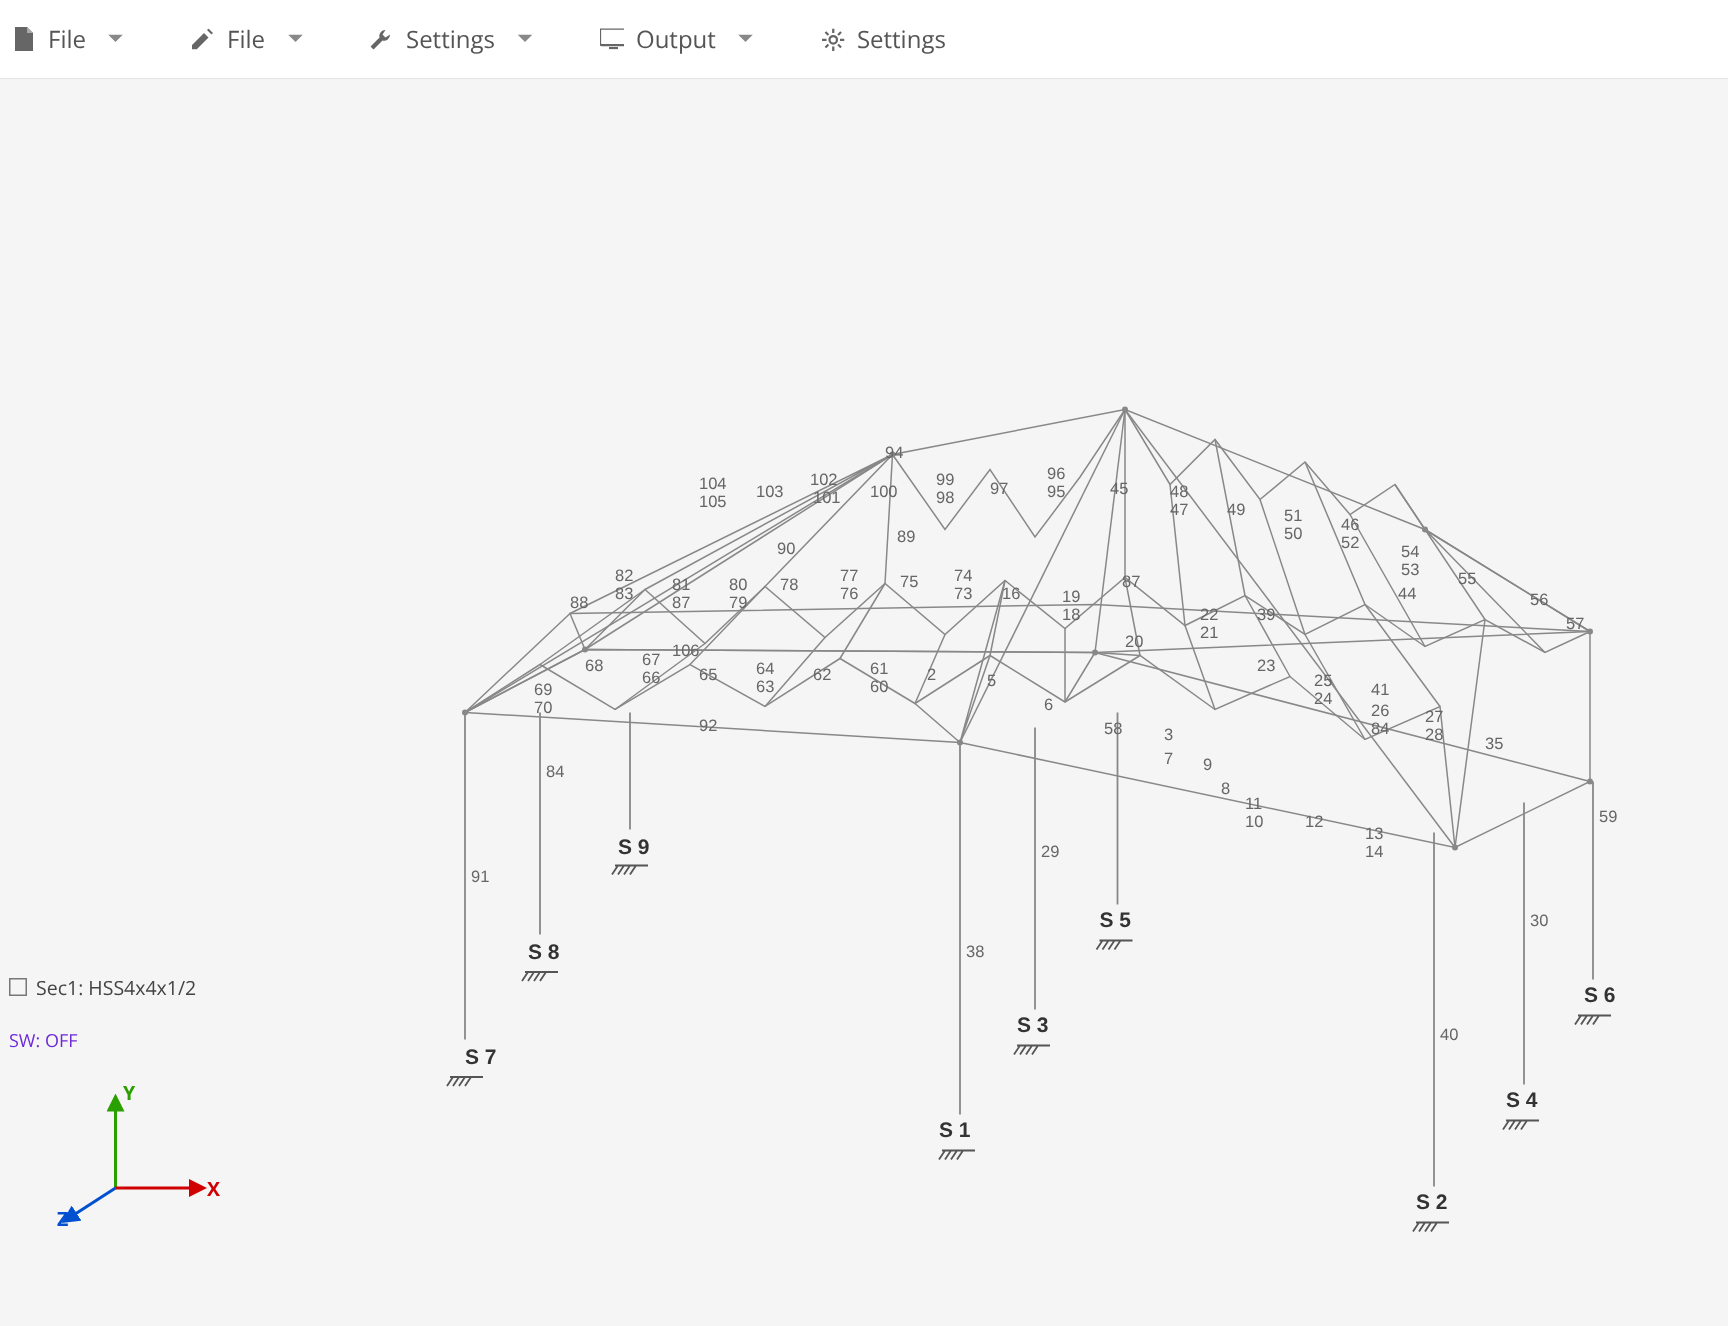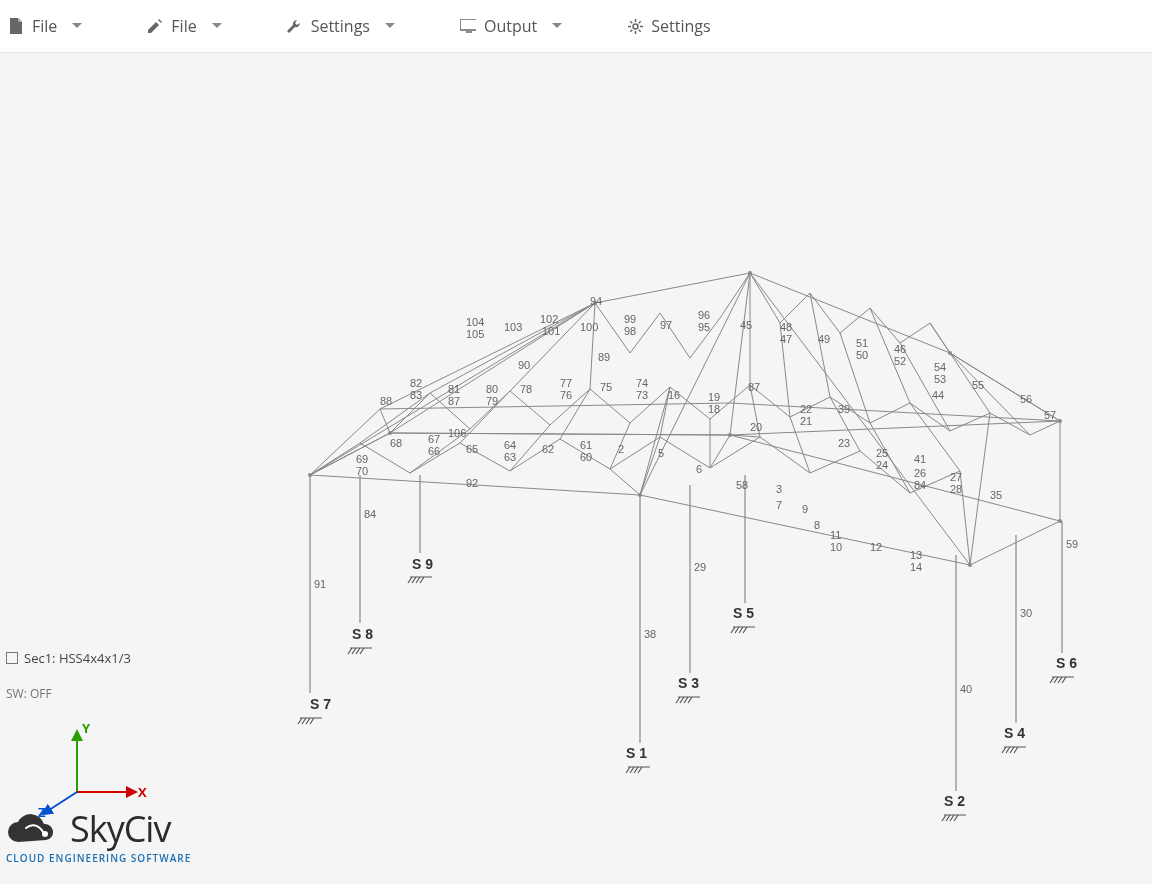--- a/index.html
+++ b/index.html
@@ -1,23 +1,23 @@
 <!DOCTYPE html>
 <html><head>
 <meta charset="utf-8">
 <style>
   html,body{margin:0;padding:0;width:1152px;height:884px;font-family:"Segoe UI","Open Sans",Arial,sans-serif;background:#f5f5f5;color:#555;overflow:hidden}
-  .menubar{display:flex;align-items:center;height:52px;background:#fff;border-bottom:1px solid #e5e5e5;padding:0 8px;gap:62px}
+  .menubar{display:flex;align-items:center;height:52px;background:#fff;border-bottom:1px solid #e5e5e5;padding:0 8px;gap:42px}
   .menu-item{display:flex;align-items:center;gap:8px;cursor:pointer;font-size:16px;color:#555}
   .menu-item .caret{margin-left:4px}
   .icon{display:inline-flex;align-items:center;justify-content:center;width:16px;height:16px;color:#666}
   .viewport{position:relative;width:1152px;height:832px;background:#f5f5f5}
   .section-label{position:absolute;left:6px;top:596px;font-size:13px;color:#444}
   .section-label .sq{display:inline-block;width:10px;height:10px;border:1px solid #777;margin-right:6px;vertical-align:-1px}
-  .sw-label{position:absolute;left:6px;top:632px;font-size:12px;color:#737373}
+  .sw-label{position:absolute;left:6px;top:632px;font-size:12px;color:#6d28d9}
   .axis{position:absolute;left:32px;top:664px}
   .axis-lbl{font-weight:bold;font-size:13px}
   .logo{position:absolute;left:6px;bottom:20px}
   .logo .brand{font-size:36px;font-weight:500;color:#2b2b2b;letter-spacing:-1px}
   .logo .tag{font-size:10px;letter-spacing:1px;color:#1a6fb3;font-weight:600;margin-top:-4px}
   .logo .cloud{display:inline-block;vertical-align:-8px;margin-right:4px}
   .truss{position:absolute;left:260px;top:160px;width:820px;height:640px}
   .truss svg{overflow:visible}
   .n{fill:#666;font-size:11px;font-family:"Segoe UI",Arial}
   .sn{fill:#333;font-size:14px;font-family:"Segoe UI",Arial;font-weight:600}
@@ -91,21 +91,21 @@
           <path d="M7.5 0v3M7.5 12v3M0 7.5h3M12 7.5h3M2.3 2.3l2 2M10.7 10.7l2 2M12.7 2.3l-2 2M4.3 10.7l-2 2" stroke="#666" stroke-width="1.5"></path>
         </svg>
     </span>
     <span>Settings</span>
   </div>
 </div>
 
 <div class="viewport">
 
   <div class="section-label">
-    <span class="sq"></span><span>Sec1: HSS4x4x1/3</span>
+    <span class="sq"></span><span>Sec1: HSS4x4x1/2</span>
   </div>
   <div class="sw-label">SW: OFF</div>
 
   <div class="axis">
     <svg width="120" height="110">
       <defs>
         <marker id="arG" viewBox="0 0 10 10" refX="5" refY="5" markerWidth="6" markerHeight="6" orient="auto">
             <path d="M0 0L10 5L0 10z" fill="#2aa000"></path>
           </marker>
         <marker id="arR" viewBox="0 0 10 10" refX="5" refY="5" markerWidth="6" markerHeight="6" orient="auto">
@@ -117,32 +117,20 @@
       </defs>
       <line x1="45" y1="75" x2="45" y2="18" stroke="#2aa000" stroke-width="2" marker-end="url(#arG)"></line>
       <line x1="45" y1="75" x2="100" y2="75" stroke="#d00000" stroke-width="2" marker-end="url(#arR)"></line>
       <line x1="45" y1="75" x2="14" y2="95" stroke="#0050d0" stroke-width="2" marker-end="url(#arB)"></line>
       <text x="50" y="16" class="axis-lbl" fill="#2aa000">Y</text>
       <text x="106" y="80" class="axis-lbl" fill="#d00000">X</text>
       <text x="6" y="100" class="axis-lbl" fill="#0050d0">Z</text>
     </svg>
   </div>
 
-  <div class="logo">
-    <div>
-      <span class="cloud">
-        <svg width="60" height="36">
-            <path d="M12 28a10 10 0 010-20 14 14 0 0126 2 8 8 0 012 16z" fill="#333"></path>
-            <path d="M20 14c6-5 13-3 17 4" fill="none" stroke="#fff" stroke-width="2" stroke-linecap="round"></path>
-            <circle cx="39" cy="20" r="3" fill="#fff"></circle>
-          </svg>
-      </span><span class="brand">SkyCiv</span>
-    </div>
-    <div class="tag">CLOUD ENGINEERING SOFTWARE</div>
-  </div>
 
   <div class="truss">
     <svg width="820" height="640">
 
       <path class="ln" d="M50 262 L380 282 L710 352 L800 308 L470 222 L130 220 Z" fill="none"></path>
 
       <path class="ln" d="M130 220 L335 90 L490 60 L690 140 L800 208" fill="none"></path>
       <path class="ln" d="M50 262 L335 90" fill="none"></path>
       <path class="ln" d="M380 282 L490 60" fill="none"></path>
       <path class="ln" d="M710 352 L490 60" fill="none"></path>

